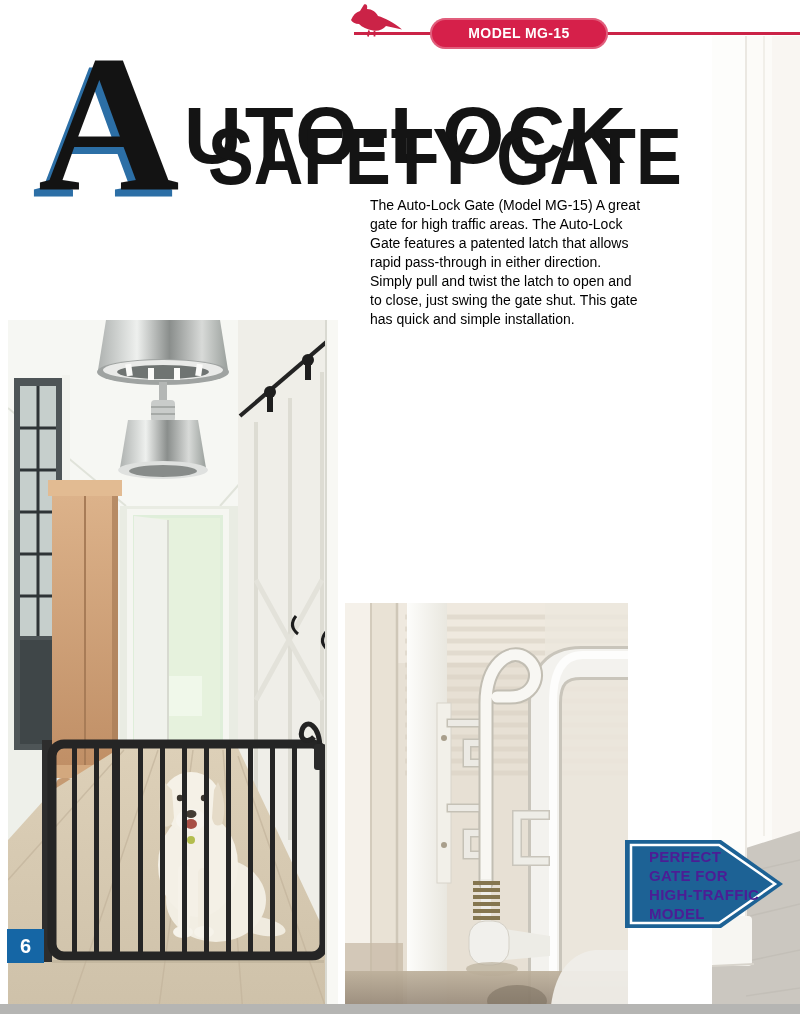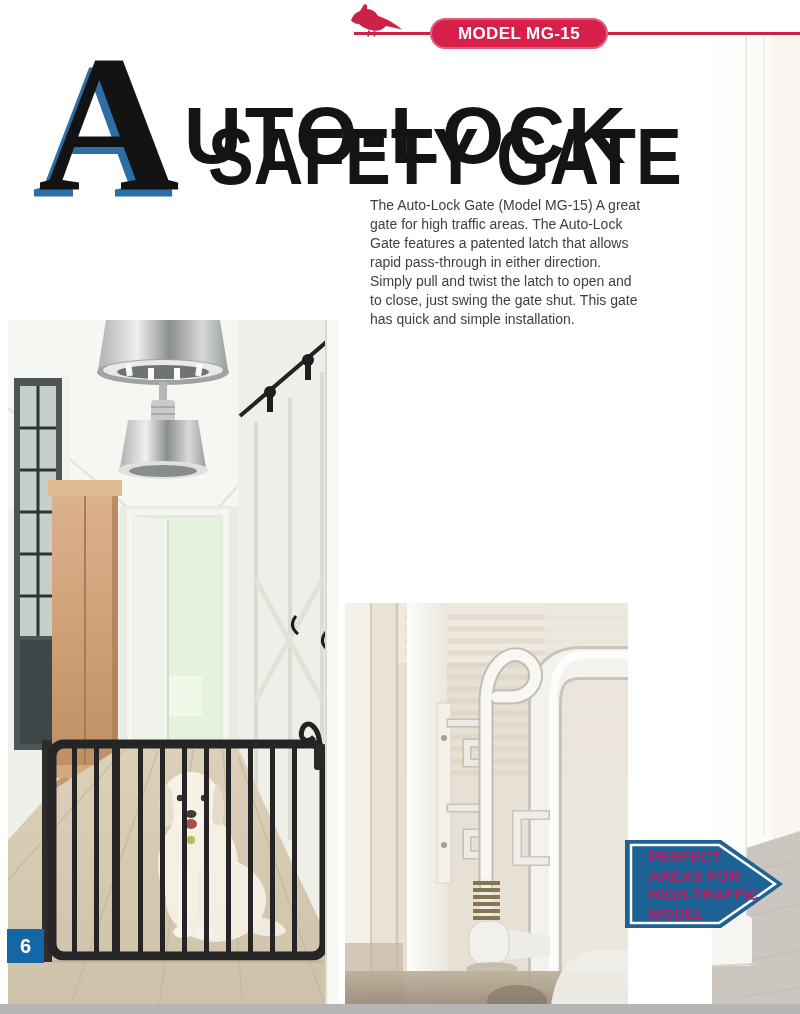--- a/index.html
+++ b/index.html
@@ -4,44 +4,44 @@
 <style>
   html,body{margin:0;padding:0;background:#ffffff;}
   .page{position:relative;width:800px;height:1014px;background:#ffffff;overflow:hidden;
         font-family:"Liberation Sans",sans-serif;}
 
   
   .red-line{position:absolute;left:354px;top:32px;width:446px;height:3px;background:#cb2347;}
   .bird{position:absolute;left:344px;top:2px;width:62px;height:36px;}
   .badge{position:absolute;left:430px;top:18px;width:178px;height:31px;border-radius:16px;
          background:#d6204a;box-shadow:inset 0 0 0 2px rgba(255,255,255,.28);
-         color:#ffffff;font-weight:bold;font-size:17px;letter-spacing:.4px;
+         color:#ffffff;font-weight:bold;font-size:14px;letter-spacing:.4px;
          text-align:center;line-height:31px;}
 
   
   .dropcap{position:absolute;left:38px;top:26px;font-family:"Liberation Serif",serif;
            font-weight:bold;font-size:196px;line-height:1;color:#131313;
            text-shadow:-6px 7px 0 #2c6fa6;}
   .t1,.t2{position:absolute;font-weight:bold;color:#141414;line-height:1;white-space:nowrap;}
   .t1{left:184px;top:48px;font-size:80px;letter-spacing:3px;margin-top:48px;}
   .t2{left:208px;top:117px;font-size:80px;letter-spacing:0;transform:scaleX(.857);
       transform-origin:left top;}
 
   
-  .copy{position:absolute;left:370px;top:196px;width:276px;color:#404040;
+  .copy{position:absolute;left:370px;top:196px;width:276px;color:#000000;
         font-size:14px;line-height:19px;}
   .copy p{margin:0 0 19px 0;}
 
   
   .photo{position:absolute;}
   .photo svg{display:block;}
 
   
   .callout{position:absolute;left:625px;top:840px;width:158px;height:88px;z-index:6;}
-  .callout .txt{position:absolute;left:24px;top:7px;color:#be185d;font-weight:bold;
+  .callout .txt{position:absolute;left:24px;top:7px;color:#4c1d95;font-weight:bold;
                 font-size:15px;line-height:19px;letter-spacing:.3px;}
   .callout .txt span{display:block;}
 
   
   .pagenum{position:absolute;left:7px;top:929px;width:37px;height:34px;background:#1566a5;
            color:#ffffff;font-weight:bold;font-size:20px;text-align:center;line-height:34px;
            z-index:6;}
 
   
   .bottombar{position:absolute;left:0;top:1004px;width:800px;height:10px;background:#b5b5b3;z-index:5;}
@@ -293,21 +293,21 @@
     </svg>
   </div>
 
   <div class="callout">
     <svg width="158" height="88" viewBox="0 0 158 88">
       <polygon points="0,0 96,0 158,44 96,88 0,88" fill="#1d6295"></polygon>
       <polygon points="6,5 94,5 150,44 94,83 6,83" fill="none" stroke="#ffffff" stroke-width="2.5"></polygon>
     </svg>
     <div class="txt">
       <span>PERFECT</span>
-      <span>AREAS FOR</span>
+      <span>GATE FOR</span>
       <span>HIGH-TRAFFIC</span>
       <span>MODEL</span>
     </div>
   </div>
 
   <div class="pagenum">6</div>
 
   <div class="bottombar"></div>
 
 </div>

